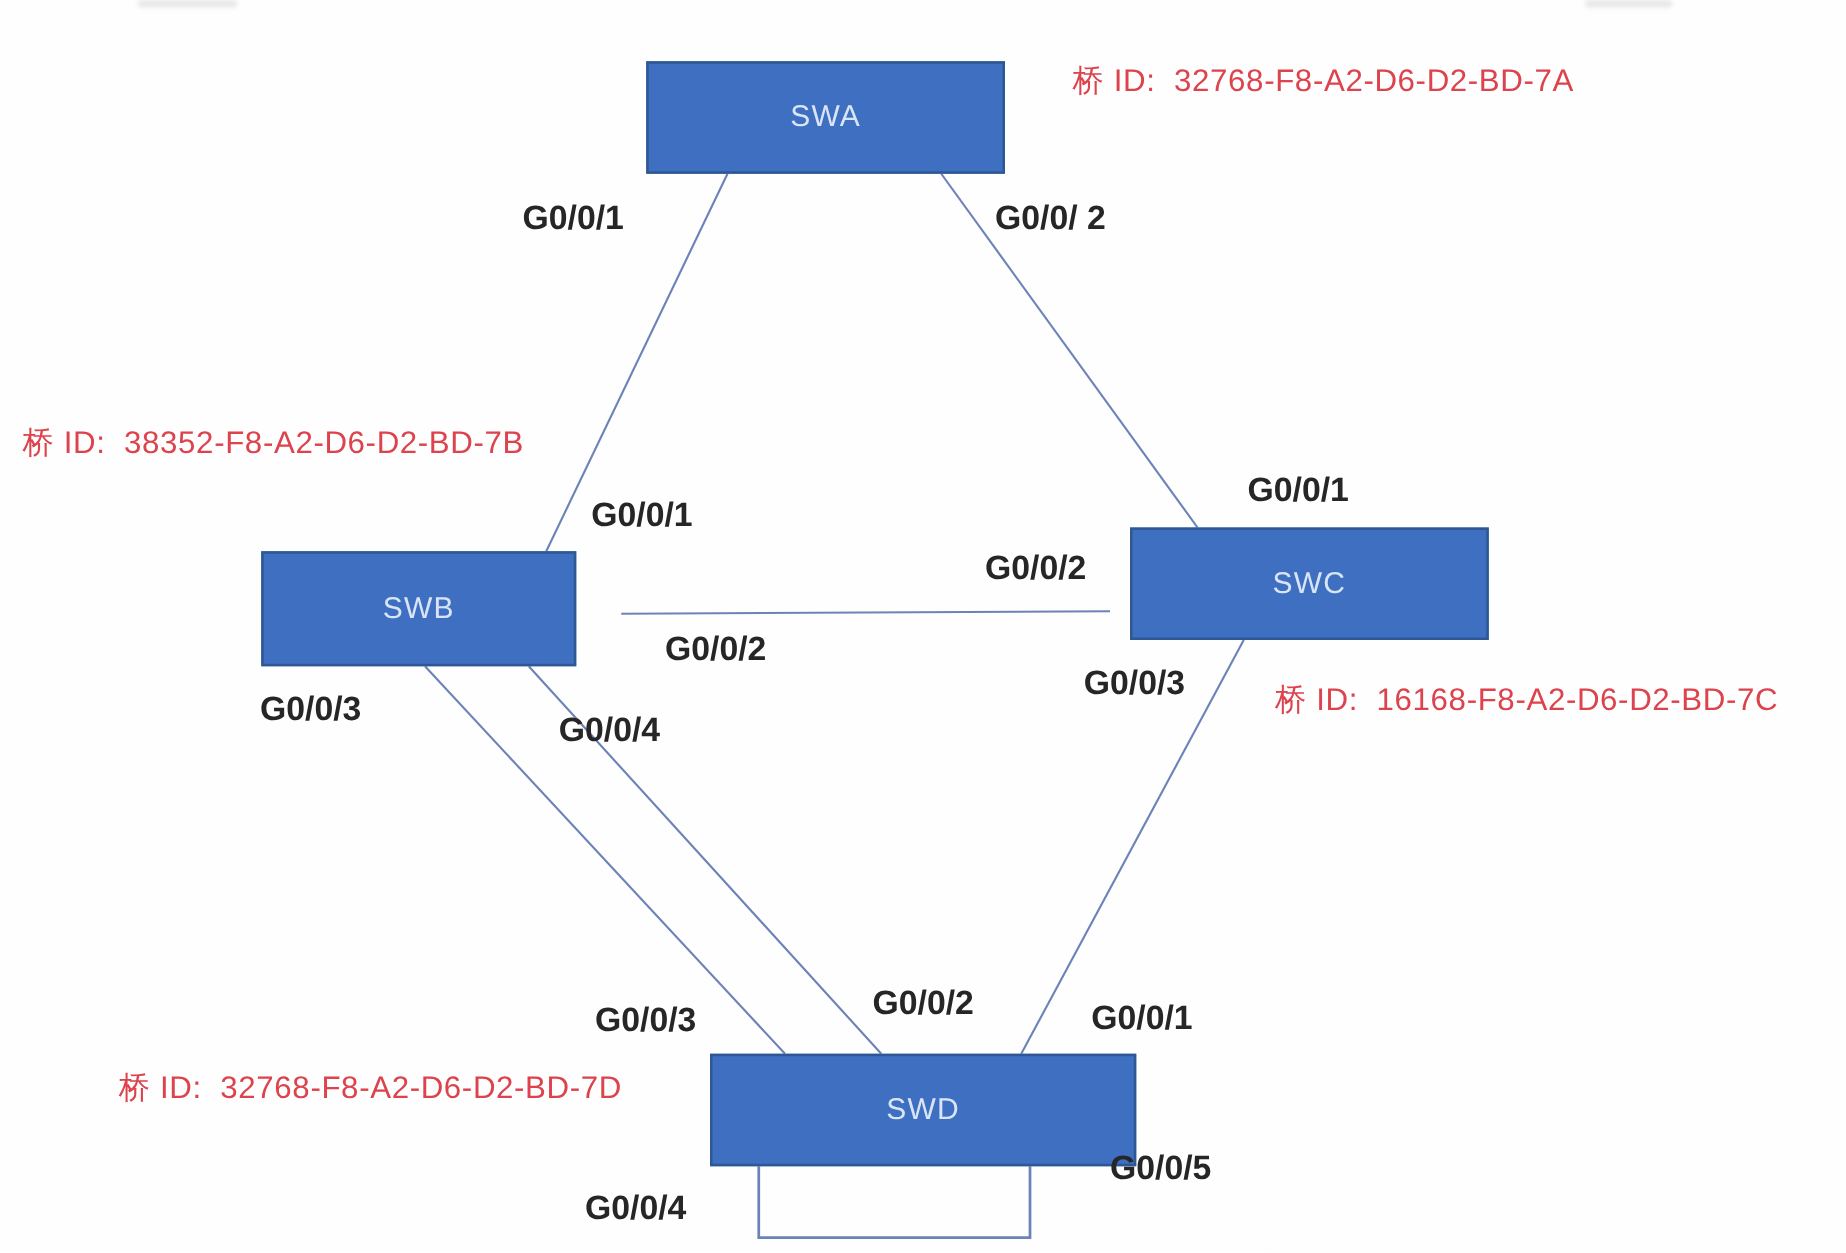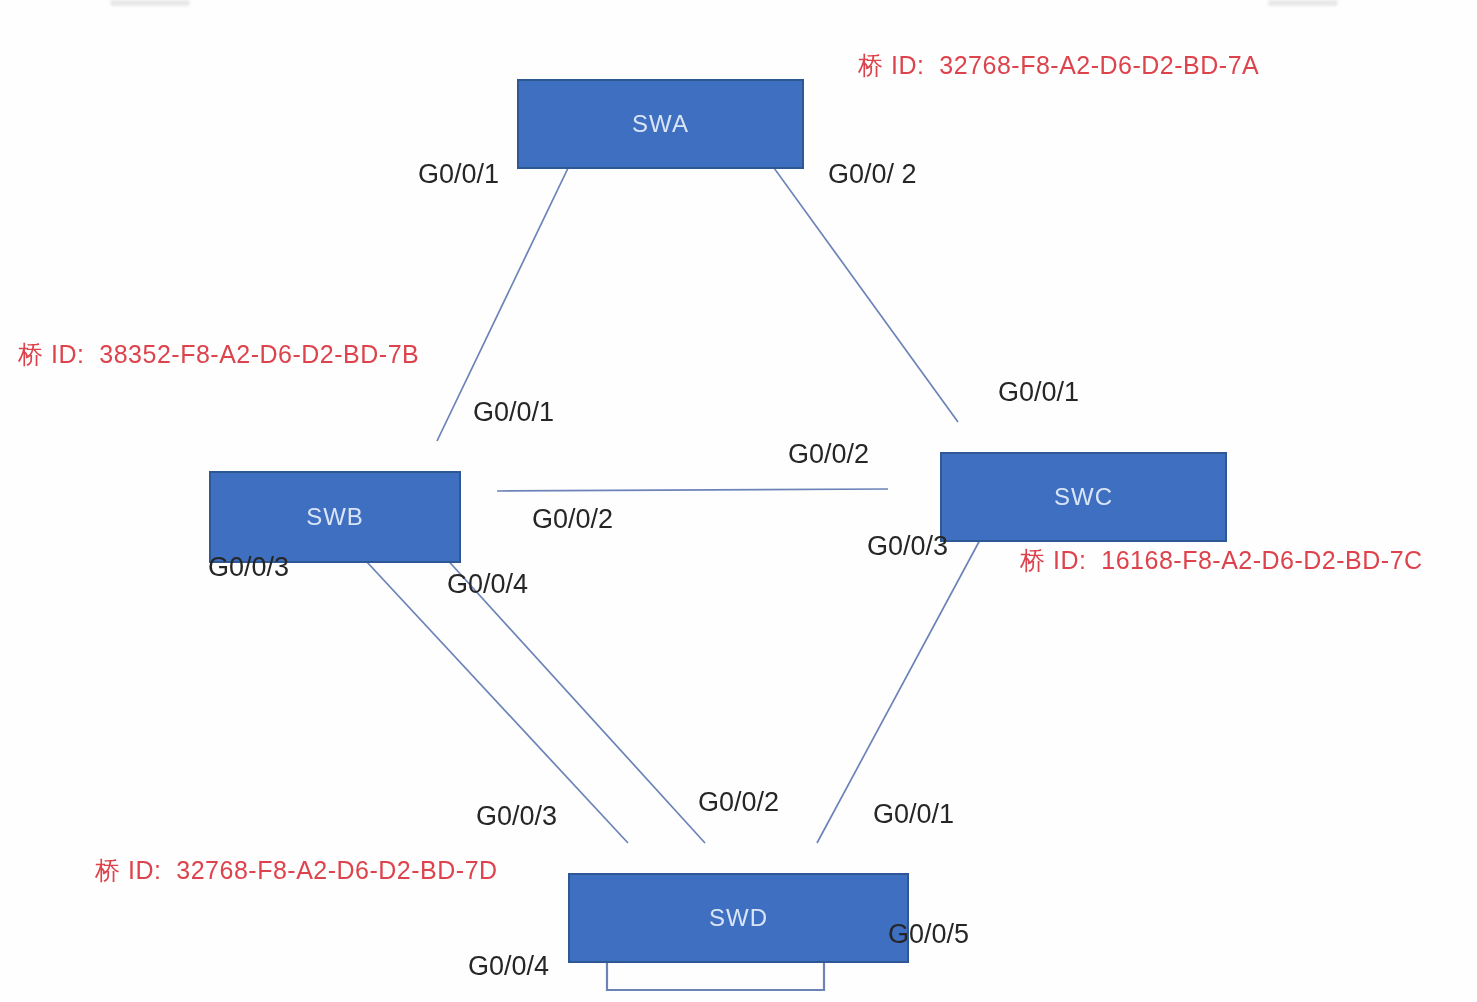--- a/index.html
+++ b/index.html
@@ -9,26 +9,26 @@
   html,body{margin:0;padding:0;background:#ffffff;}
   .canvas{
     position:relative; width:1477px; height:1002px; background:#fefefe;
     font-family:"Liberation Sans","DejaVu Sans",sans-serif; overflow:hidden;
   }
   .wires{position:absolute; left:0; top:0; width:1477px; height:1002px;}
   .wires polyline{fill:none; stroke:var(--line); stroke-width:1.7px;}
   .node{
     position:absolute; box-sizing:border-box;
     background:var(--box-fill); border:2px solid var(--box-border);
-    display:flex; align-items:center; justify-content:center;margin-top:30px;
+    display:flex; align-items:center; justify-content:center;
   }
   .node-label{color:var(--node-text); font-size:24px; letter-spacing:1px;}
   .port-label{
     position:absolute; color:var(--port-text); font-size:27px;
-    white-space:pre; line-height:1.1;
+    white-space:pre; line-height:1.1;font-weight:bold;
   }
   .bridge-label{
     position:absolute; color:var(--bridge-text); font-size:25px;
     white-space:pre; line-height:1.1; letter-spacing:0.5px;
   }
   .artifact{
     position:absolute; background:#dcdcdc; opacity:.65;
     filter:blur(1.5px); border-radius:3px;
   }
 </style>
@@ -46,34 +46,34 @@
       <polyline points="995,512 817,843"></polyline>
       <polyline points="607,933 607,990 824,990 824,933" style="stroke-width: 2.2px;"></polyline>
     </svg>
 
   <div class="node" style="left: 517px; top: 49px; width: 287px; height: 90px;">
     <span class="node-label">SWA</span>
   </div>
   <div class="node" style="left: 209px; top: 441px; width: 252px; height: 92px;">
     <span class="node-label">SWB</span>
   </div>
-  <div class="node" style="left: 940px; top: 422px; width: 287px; height: 90px; text-align: center;">
+  <div class="node" style="left: 904px; top: 422px; width: 287px; height: 90px; text-align: center;">
     <span class="node-label">SWC</span>
   </div>
   <div class="node" style="left: 568px; top: 843px; width: 341px; height: 90px;">
     <span class="node-label">SWD</span>
   </div>
 
   <div class="bridge-label" style="left: 858px; top: 52px; text-align: right;">桥 ID:  32768-F8-A2-D6-D2-BD-7A</div>
   <div class="bridge-label" style="left: 18px; top: 341px;">桥 ID:  38352-F8-A2-D6-D2-BD-7B</div>
   <div class="bridge-label" style="left: 1020px; top: 547px;">桥 ID:  16168-F8-A2-D6-D2-BD-7C</div>
   <div class="bridge-label" style="left: 95px; top: 857px;">桥 ID:  32768-F8-A2-D6-D2-BD-7D</div>
 
 <div class="port-label" style="left: 418px; top: 160px;">G0/0/1</div>
-    <div class="port-label" style="left: 828px; top: 160px;">G0/0/ 2</div>
+    <div class="port-label" style="left: 796px; top: 160px;">G0/0/ 2</div>
     <div class="port-label" style="left: 473px; top: 398px;">G0/0/1</div>
     <div class="port-label" style="left: 532px; top: 505px;">G0/0/2</div>
     <div class="port-label" style="left: 208px; top: 553px;">G0/0/3</div>
     <div class="port-label" style="left: 447px; top: 570px;">G0/0/4</div>
     <div class="port-label" style="left: 998px; top: 378px;">G0/0/1</div>
     <div class="port-label" style="left: 788px; top: 440px;">G0/0/2</div>
     <div class="port-label" style="left: 867px; top: 532px;">G0/0/3</div>
     <div class="port-label" style="left: 476px; top: 802px;">G0/0/3</div>
     <div class="port-label" style="left: 698px; top: 788px;">G0/0/2</div>
     <div class="port-label" style="left: 873px; top: 800px;">G0/0/1</div>

